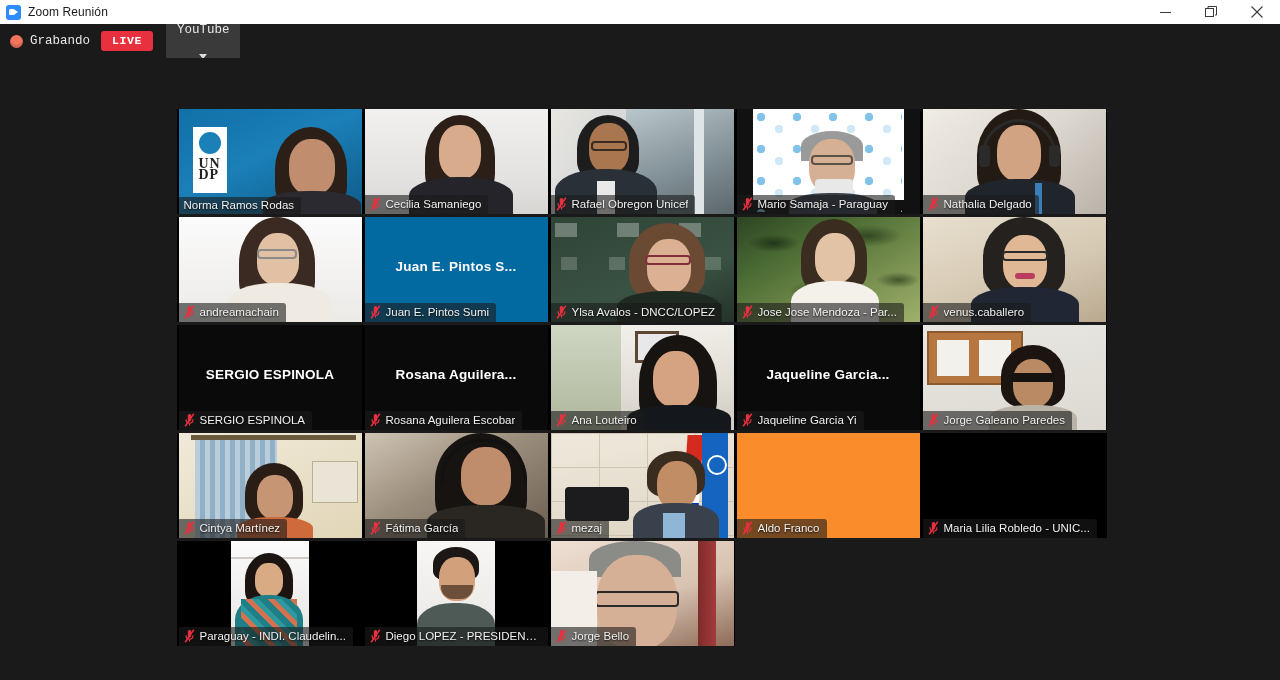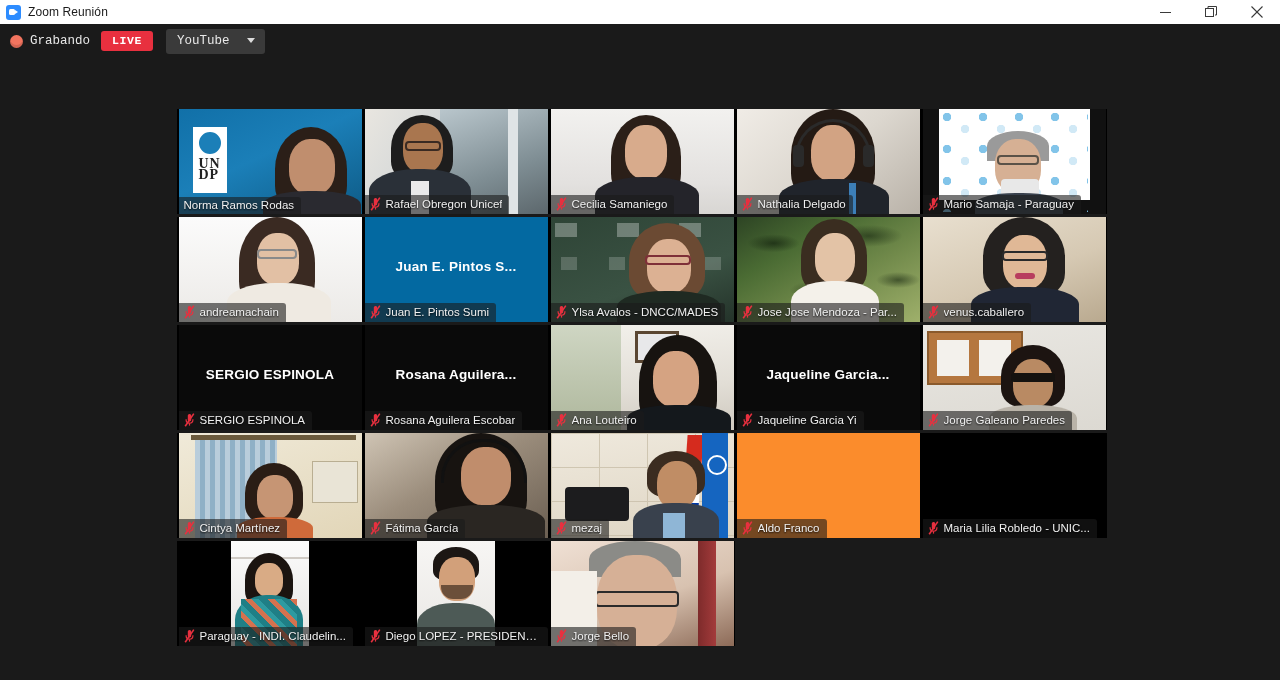--- a/index.html
+++ b/index.html
@@ -95,20 +95,21 @@
   .yt-chip {
     background: #3a3a3a;
     color: #e8e8e8;
     font-size: 12.5px;
     padding: 5px 10px 6px 11px;
     border-radius: 3px;
     display: flex;
     align-items: center;
     gap: 17px;
     margin-left: 4px;
+    flex-direction: column;
   }
   .caret-down {
     width: 0; height: 0;
     border-left: 4px solid transparent;
     border-right: 4px solid transparent;
     border-top: 5px solid #dcdcdc;
   }
 
   
   #stage {
@@ -363,77 +364,55 @@
      <div class="face" style="left:110px;top:30px;width:46px;height:56px;"></div>
      <div class="torso" style="left:84px;top:82px;width:98px;height:30px;"></div>
           </div>
           <div class="namebar">
             <span class="nm">Norma Ramos Rodas</span>
           </div>
         </div>
       </div>
       <div class="tile">
         <div class="tile-inner">
+          <div class="video bg-white">
+            <div class="hair" style="left:60px;top:6px;width:70px;height:84px;"></div>
+     <div class="face" style="left:74px;top:16px;width:42px;height:54px;background:#d8ab8c;"></div>
+     <div class="torso" style="left:44px;top:68px;width:104px;height:40px;background:#24242a;"></div>
+          </div>
+          <div class="namebar">
+            <svg class="mic-muted" width="11" height="14" viewBox="0 0 11 14">
+  <path d="M5.5 1.1c-1 0-1.7.8-1.7 1.7v3.9c0 1 .8 1.7 1.7 1.7s1.7-.8 1.7-1.7V2.8c0-1-.8-1.7-1.7-1.7z" fill="#e8303f"></path>
+  <path d="M2.1 6.2v.6c0 1.9 1.5 3.4 3.4 3.4s3.4-1.5 3.4-3.4v-.6" fill="none" stroke="#e8303f" stroke-width="1.2"></path>
+  <line x1="5.5" y1="10.3" x2="5.5" y2="12.6" stroke="#e8303f" stroke-width="1.2"></line>
+  <line x1="1.2" y1="13.3" x2="9.8" y2="0.6" stroke="#e8303f" stroke-width="1.6"></line>
+</svg>
+            <span class="nm">Cecilia Samaniego</span>
+          </div>
+        </div>
+      </div>
+      <div class="tile">
+        <div class="tile-inner">
           <div class="video bg-office">
             <div style="position:absolute;right:0;top:0;width:108px;bottom:0;background:linear-gradient(160deg,#b9c6cc 0%,#7e8d93 60%,#5c676c 100%);"></div>
      <div style="position:absolute;right:30px;top:0;width:10px;bottom:0;background:#dfe4e6;"></div>
      <div class="hair" style="left:26px;top:6px;width:62px;height:66px;background:#1d1d1d;"></div>
      <div class="face" style="left:38px;top:14px;width:40px;height:50px;background:#a9764f;"></div>
      <div class="glasses" style="left:40px;top:32px;width:36px;"></div>
      <div class="torso" style="left:4px;top:60px;width:102px;height:48px;background:#2a3038;"></div>
      <div style="position:absolute;left:46px;top:72px;width:18px;height:36px;background:#e9e9ea;"></div>
           </div>
           <div class="namebar">
             <svg class="mic-muted" width="11" height="14" viewBox="0 0 11 14">
   <path d="M5.5 1.1c-1 0-1.7.8-1.7 1.7v3.9c0 1 .8 1.7 1.7 1.7s1.7-.8 1.7-1.7V2.8c0-1-.8-1.7-1.7-1.7z" fill="#e8303f"></path>
   <path d="M2.1 6.2v.6c0 1.9 1.5 3.4 3.4 3.4s3.4-1.5 3.4-3.4v-.6" fill="none" stroke="#e8303f" stroke-width="1.2"></path>
   <line x1="5.5" y1="10.3" x2="5.5" y2="12.6" stroke="#e8303f" stroke-width="1.2"></line>
   <line x1="1.2" y1="13.3" x2="9.8" y2="0.6" stroke="#e8303f" stroke-width="1.6"></line>
 </svg>
             <span class="nm">Rafael Obregon Unicef</span>
-          </div>
-        </div>
-      </div>
-      <div class="tile">
-        <div class="tile-inner">
-          <div class="video bg-white">
-            <div class="hair" style="left:60px;top:6px;width:70px;height:84px;"></div>
-     <div class="face" style="left:74px;top:16px;width:42px;height:54px;background:#d8ab8c;"></div>
-     <div class="torso" style="left:44px;top:68px;width:104px;height:40px;background:#24242a;"></div>
-          </div>
-          <div class="namebar">
-            <svg class="mic-muted" width="11" height="14" viewBox="0 0 11 14">
-  <path d="M5.5 1.1c-1 0-1.7.8-1.7 1.7v3.9c0 1 .8 1.7 1.7 1.7s1.7-.8 1.7-1.7V2.8c0-1-.8-1.7-1.7-1.7z" fill="#e8303f"></path>
-  <path d="M2.1 6.2v.6c0 1.9 1.5 3.4 3.4 3.4s3.4-1.5 3.4-3.4v-.6" fill="none" stroke="#e8303f" stroke-width="1.2"></path>
-  <line x1="5.5" y1="10.3" x2="5.5" y2="12.6" stroke="#e8303f" stroke-width="1.2"></line>
-  <line x1="1.2" y1="13.3" x2="9.8" y2="0.6" stroke="#e8303f" stroke-width="1.6"></line>
-</svg>
-            <span class="nm">Cecilia Samaniego</span>
-          </div>
-        </div>
-      </div>
-      <div class="tile">
-        <div class="tile-inner">
-          <div class="video bg-lanyard">
-            <div class="hair" style="left:54px;top:0;width:84px;height:92px;background:#241a14;"></div>
-     <div class="face" style="left:74px;top:16px;width:44px;height:56px;background:#d2a383;"></div>
-     <div class="headset" style="left:58px;top:10px;width:76px;height:38px;"></div>
-     <div style="position:absolute;left:56px;top:36px;width:11px;height:22px;background:#2a2a2a;border-radius:4px;"></div>
-     <div style="position:absolute;left:126px;top:36px;width:11px;height:22px;background:#2a2a2a;border-radius:4px;"></div>
-     <div class="torso" style="left:42px;top:70px;width:110px;height:40px;background:#20242b;"></div>
-     <div style="position:absolute;left:112px;top:74px;width:7px;height:34px;background:#3c7fb8;"></div>
-          </div>
-          <div class="namebar">
-            <svg class="mic-muted" width="11" height="14" viewBox="0 0 11 14">
-  <path d="M5.5 1.1c-1 0-1.7.8-1.7 1.7v3.9c0 1 .8 1.7 1.7 1.7s1.7-.8 1.7-1.7V2.8c0-1-.8-1.7-1.7-1.7z" fill="#e8303f"></path>
-  <path d="M2.1 6.2v.6c0 1.9 1.5 3.4 3.4 3.4s3.4-1.5 3.4-3.4v-.6" fill="none" stroke="#e8303f" stroke-width="1.2"></path>
-  <line x1="5.5" y1="10.3" x2="5.5" y2="12.6" stroke="#e8303f" stroke-width="1.2"></line>
-  <line x1="1.2" y1="13.3" x2="9.8" y2="0.6" stroke="#e8303f" stroke-width="1.6"></line>
-</svg>
-            <span class="nm">Nathalia Delgado</span>
           </div>
         </div>
       </div>
       <div class="tile">
         <div class="tile-inner">
           <div class="video bg-unpattern">
             <div style="position:absolute;inset:0;background:#111;"></div>
      <div style="position:absolute;left:16px;right:16px;top:0;bottom:14px;background:#ffffff;"></div>
      <div class="un-dots"></div>
      <div class="hair" style="left:64px;top:22px;width:62px;height:30px;background:#9a9a9a;border-radius:50% 50% 0 0;"></div>
@@ -448,20 +427,42 @@
   <path d="M2.1 6.2v.6c0 1.9 1.5 3.4 3.4 3.4s3.4-1.5 3.4-3.4v-.6" fill="none" stroke="#e8303f" stroke-width="1.2"></path>
   <line x1="5.5" y1="10.3" x2="5.5" y2="12.6" stroke="#e8303f" stroke-width="1.2"></line>
   <line x1="1.2" y1="13.3" x2="9.8" y2="0.6" stroke="#e8303f" stroke-width="1.6"></line>
 </svg>
             <span class="nm">Mario Samaja - Paraguay</span>
           </div>
         </div>
       </div>
       <div class="tile">
         <div class="tile-inner">
+          <div class="video bg-lanyard">
+            <div class="hair" style="left:54px;top:0;width:84px;height:92px;background:#241a14;"></div>
+     <div class="face" style="left:74px;top:16px;width:44px;height:56px;background:#d2a383;"></div>
+     <div class="headset" style="left:58px;top:10px;width:76px;height:38px;"></div>
+     <div style="position:absolute;left:56px;top:36px;width:11px;height:22px;background:#2a2a2a;border-radius:4px;"></div>
+     <div style="position:absolute;left:126px;top:36px;width:11px;height:22px;background:#2a2a2a;border-radius:4px;"></div>
+     <div class="torso" style="left:42px;top:70px;width:110px;height:40px;background:#20242b;"></div>
+     <div style="position:absolute;left:112px;top:74px;width:7px;height:34px;background:#3c7fb8;"></div>
+          </div>
+          <div class="namebar">
+            <svg class="mic-muted" width="11" height="14" viewBox="0 0 11 14">
+  <path d="M5.5 1.1c-1 0-1.7.8-1.7 1.7v3.9c0 1 .8 1.7 1.7 1.7s1.7-.8 1.7-1.7V2.8c0-1-.8-1.7-1.7-1.7z" fill="#e8303f"></path>
+  <path d="M2.1 6.2v.6c0 1.9 1.5 3.4 3.4 3.4s3.4-1.5 3.4-3.4v-.6" fill="none" stroke="#e8303f" stroke-width="1.2"></path>
+  <line x1="5.5" y1="10.3" x2="5.5" y2="12.6" stroke="#e8303f" stroke-width="1.2"></line>
+  <line x1="1.2" y1="13.3" x2="9.8" y2="0.6" stroke="#e8303f" stroke-width="1.6"></line>
+</svg>
+            <span class="nm">Nathalia Delgado</span>
+          </div>
+        </div>
+      </div>
+      <div class="tile">
+        <div class="tile-inner">
           <div class="video bg-whiteroom">
             <div class="hair" style="left:60px;top:0;width:76px;height:92px;background:#3a2a22;"></div>
      <div class="face" style="left:78px;top:16px;width:42px;height:52px;background:#e2c0a4;"></div>
      <div class="glasses" style="left:78px;top:32px;width:40px;border-color:#8a8a8a;"></div>
      <div class="torso" style="left:48px;top:66px;width:104px;height:42px;background:#efeae2;"></div>
           </div>
           <div class="namebar">
             <svg class="mic-muted" width="11" height="14" viewBox="0 0 11 14">
   <path d="M5.5 1.1c-1 0-1.7.8-1.7 1.7v3.9c0 1 .8 1.7 1.7 1.7s1.7-.8 1.7-1.7V2.8c0-1-.8-1.7-1.7-1.7z" fill="#e8303f"></path>
   <path d="M2.1 6.2v.6c0 1.9 1.5 3.4 3.4 3.4s3.4-1.5 3.4-3.4v-.6" fill="none" stroke="#e8303f" stroke-width="1.2"></path>
@@ -495,21 +496,21 @@
      <div class="glasses" style="left:94px;top:38px;width:46px;border-color:#7e2f38;border-width:2.5px;"></div>
      <div class="torso" style="left:66px;top:74px;width:104px;height:34px;background:#1f2a22;"></div>
           </div>
           <div class="namebar">
             <svg class="mic-muted" width="11" height="14" viewBox="0 0 11 14">
   <path d="M5.5 1.1c-1 0-1.7.8-1.7 1.7v3.9c0 1 .8 1.7 1.7 1.7s1.7-.8 1.7-1.7V2.8c0-1-.8-1.7-1.7-1.7z" fill="#e8303f"></path>
   <path d="M2.1 6.2v.6c0 1.9 1.5 3.4 3.4 3.4s3.4-1.5 3.4-3.4v-.6" fill="none" stroke="#e8303f" stroke-width="1.2"></path>
   <line x1="5.5" y1="10.3" x2="5.5" y2="12.6" stroke="#e8303f" stroke-width="1.2"></line>
   <line x1="1.2" y1="13.3" x2="9.8" y2="0.6" stroke="#e8303f" stroke-width="1.6"></line>
 </svg>
-            <span class="nm">Ylsa Avalos - DNCC/MADES</span>
+            <span class="nm">Ylsa Avalos - DNCC/LOPEZ</span>
           </div>
         </div>
       </div>
       <div class="tile">
         <div class="tile-inner">
           <div class="video bg-jungle">
             <div class="jungle-leaves"></div>
      <div class="hair" style="left:64px;top:2px;width:66px;height:74px;background:#3a2d20;"></div>
      <div class="face" style="left:78px;top:16px;width:40px;height:50px;background:#e3c3a6;"></div>
      <div class="torso" style="left:54px;top:64px;width:88px;height:44px;background:#f4f1ea;"></div>

